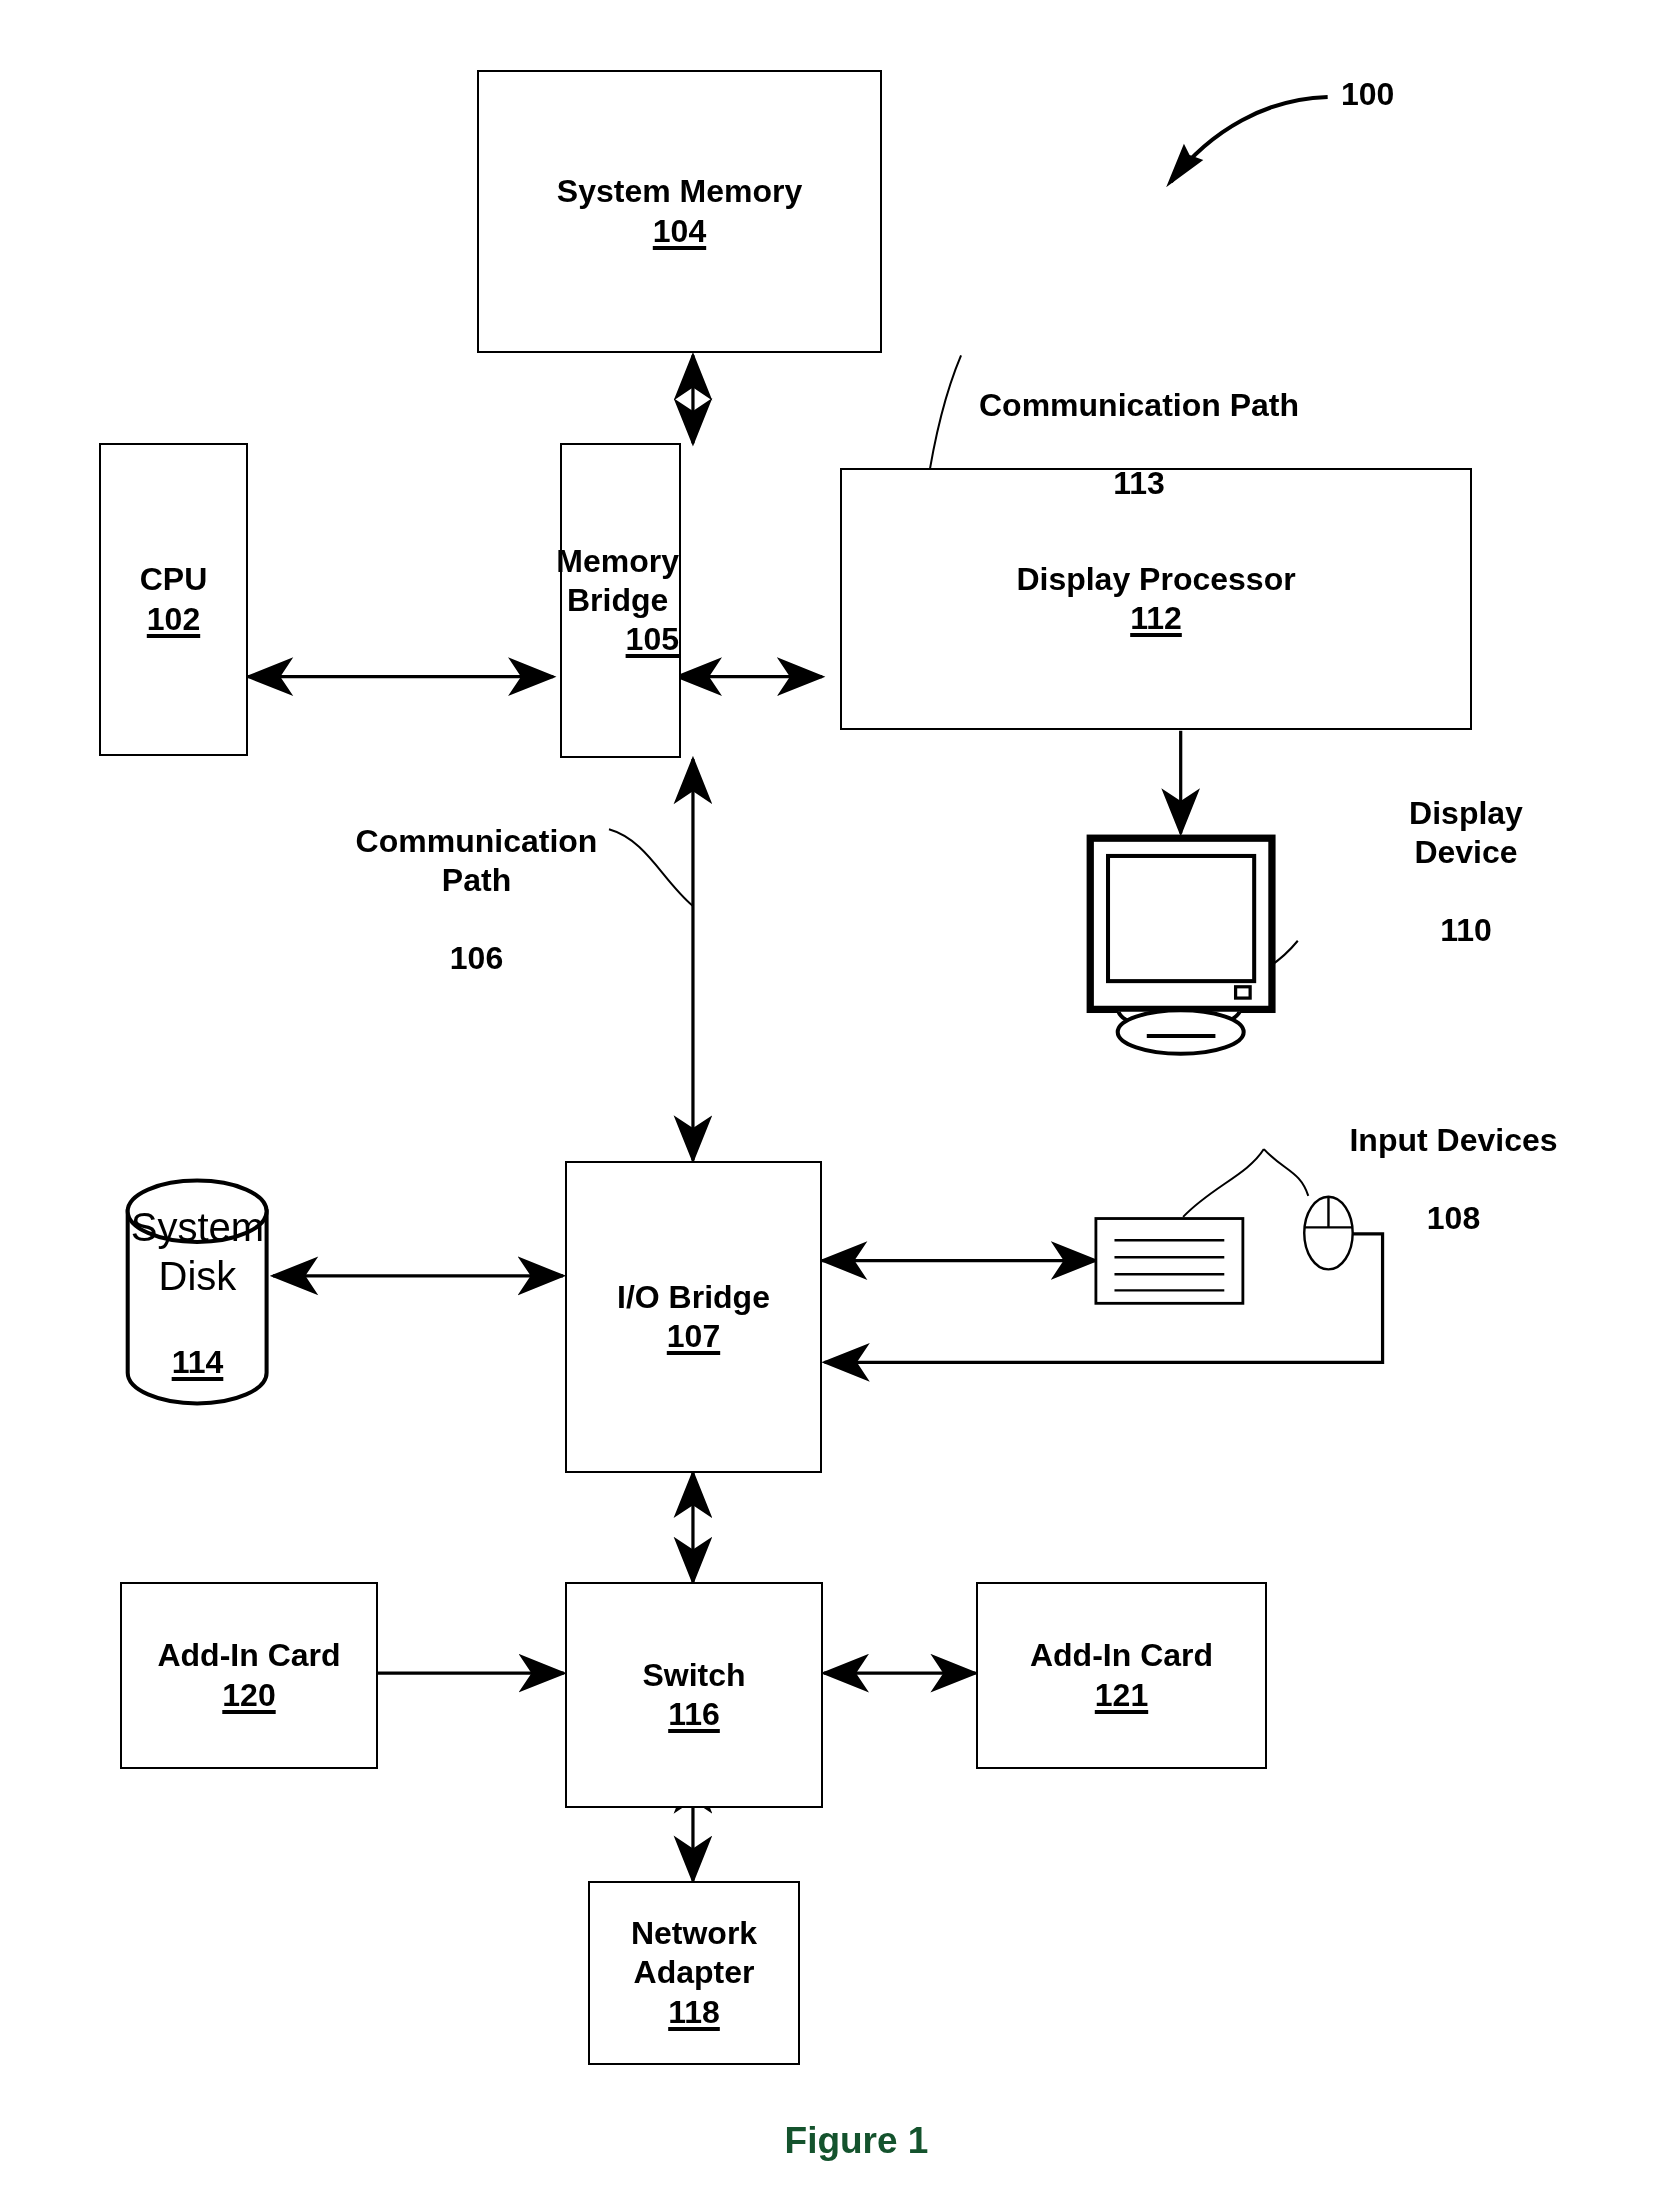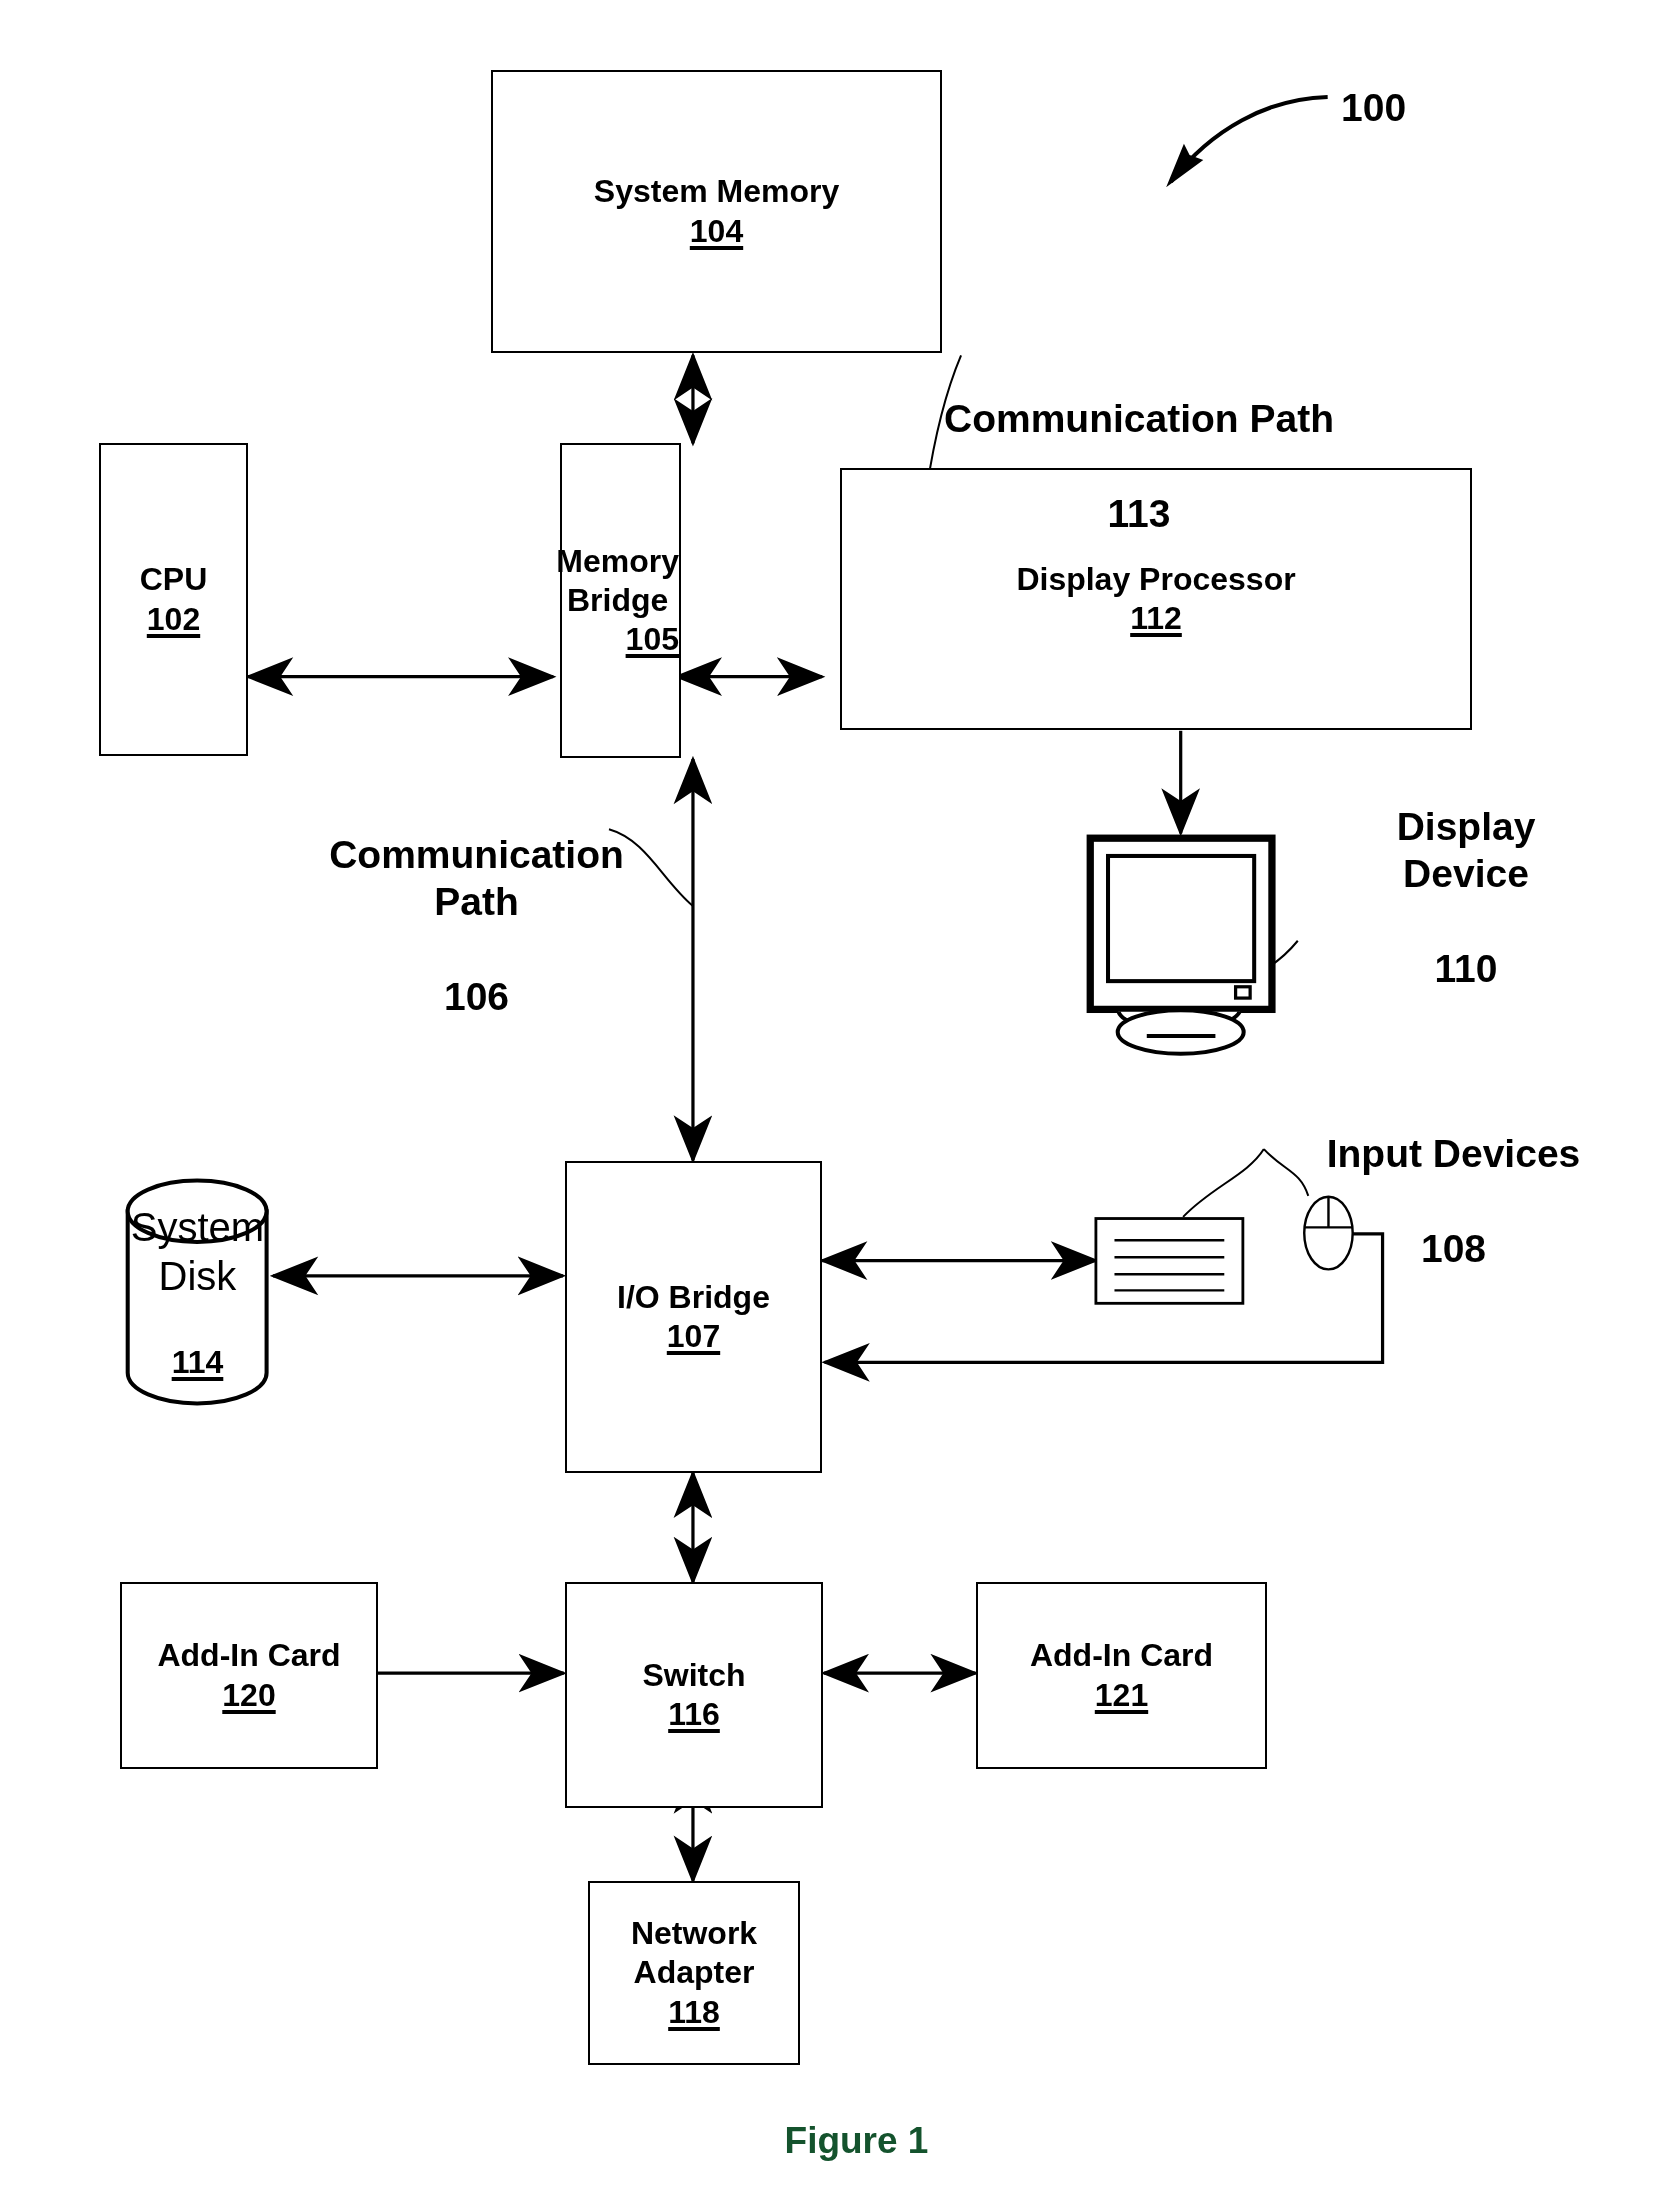--- a/index.html
+++ b/index.html
@@ -45,21 +45,21 @@
     font-size: 32px;
     line-height: 1.22;
     text-align: center;
     text-decoration: underline;
     text-decoration-thickness: 4px;
     text-underline-offset: 4px;
   }
   .freelabel {
     position: absolute;
     font-weight: bold;
-    font-size: 39px;
+    font-size: 32px;
     line-height: 1.22;
     color: #000000;
     text-align: center;
     white-space: pre-line;
   }
   .caption {
     position: absolute;
     font-weight: bold;
     font-size: 37px;
     color: #14532d;
@@ -171,21 +171,21 @@
       <line x1="1615" y1="1520" x2="1675" y2="1520" stroke="#000" stroke-width="3"></line>
       <line x1="1645" y1="1482" x2="1645" y2="1520" stroke="#000" stroke-width="3"></line>
     </g>
 
     <g>
       <path d="M158,1500 L158,1700 A86,38 0 0 0 330,1700 L330,1500 Z" fill="#fff" stroke="#000" stroke-width="5"></path>
       <ellipse cx="244" cy="1500" rx="86" ry="38" fill="#fff" stroke="#000" stroke-width="5"></ellipse>
     </g>
   </svg>
 
-  <div class="box" style="left:491px; top:70px; width:451px; height:283px;align-items:center;">
+  <div class="box" style="left:477px; top:70px; width:405px; height:283px;align-items:center;">
     <div class="lbl">System Memory</div>
     <div class="num">104</div>
   </div>
 
   <div class="box" style="left:99px; top:443px; width:149px; height:313px;">
     <div class="lbl">CPU</div>
     <div class="num">102</div>
   </div>
 
   <div class="box" style="left:560px; top:443px; width:121px; height:315px;align-items:flex-end;">

